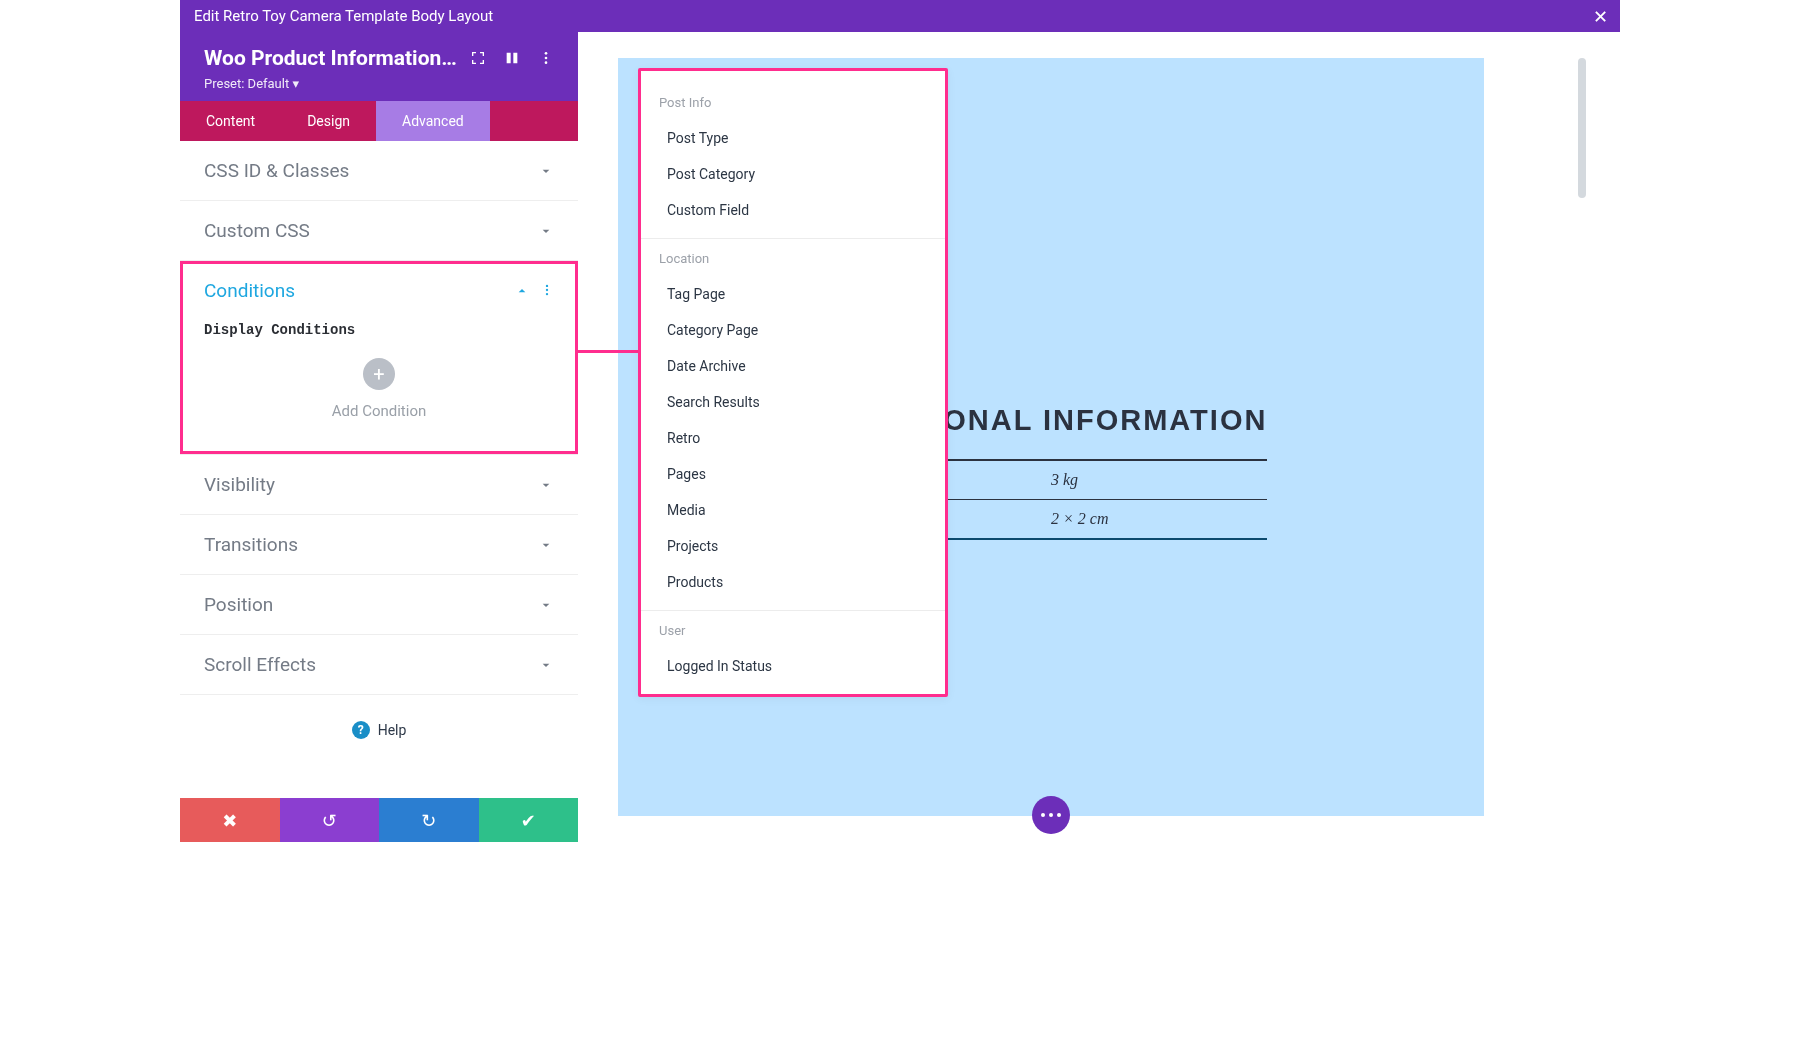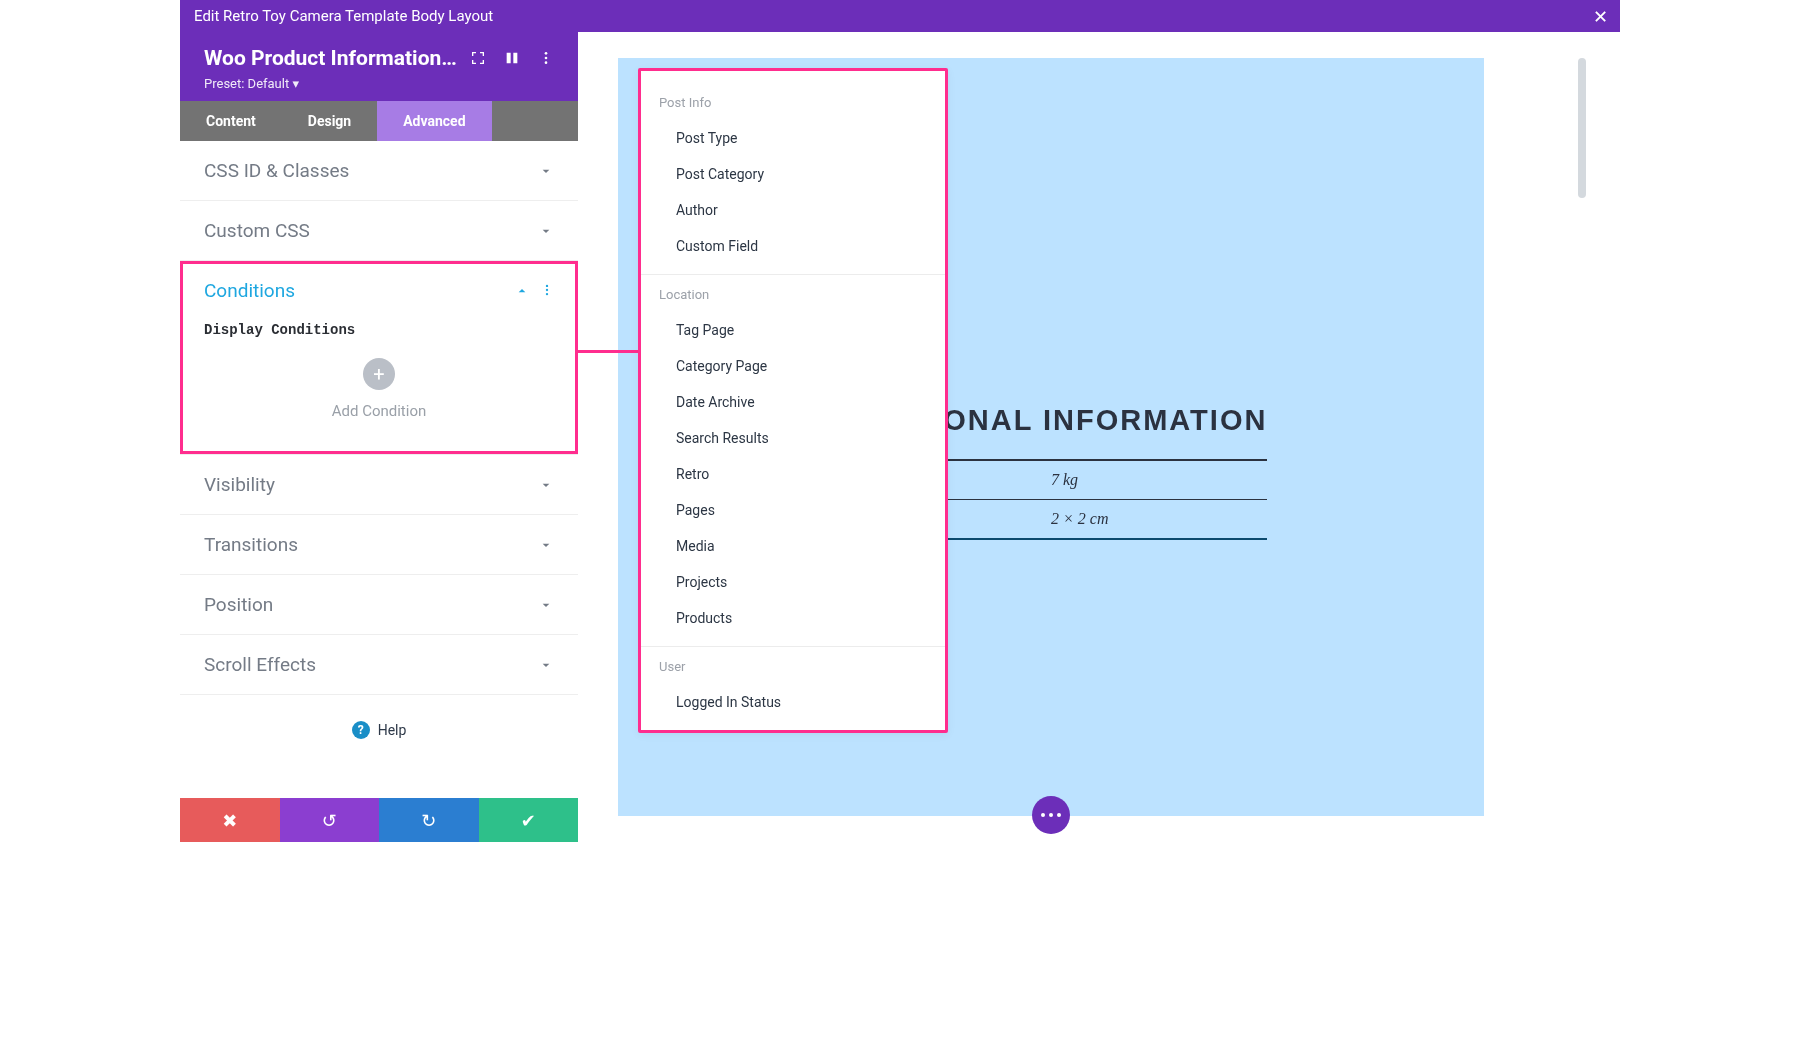--- a/index.html
+++ b/index.html
@@ -7,21 +7,21 @@
   .stage { position: relative; width: 1440px; height: 842px; background:#fff;}
   .titlebar { position:absolute; left:0; top:0; right:0; height:32px; background:#6c2eb9; color:#fff; display:flex; align-items:center; padding:0 14px; font-size:15px; }
   .titlebar .close { position:absolute; right:12px; top:6px; font-size:18px; cursor:pointer; }
   .panel { position:absolute; left:0; top:32px; width:398px; bottom:0; background:#fff; display:flex; flex-direction:column; }
   .panel-head { background:#6c2eb9; color:#fff; padding:14px 24px 10px 24px; }
   .panel-head .row1 { display:flex; align-items:center; }
   .mod-title { font-size:21px; font-weight:700; flex:1; overflow:hidden; text-overflow:ellipsis; white-space:nowrap; }
   .head-icons { display:flex; gap:18px; align-items:center; margin-left:8px;}
   .head-icons span { width:16px; height:16px; display:inline-flex; align-items:center; justify-content:center; }
   .preset { font-size:13px; opacity:.9; margin-top:6px; }
-  .tabs { display:flex; background:#737373; color:#fff;font-weight:bold; }
+  .tabs { display:flex; background:#be185d; color:#fff; }
   .tab { flex:0 0 auto; padding:12px 26px; font-size:14px; }
   .tab.active { background:#a77ce5; }
   .accordion { flex:1; overflow:auto; }
   .acc-item { border-bottom:1px solid #eee; }
   .acc-header { display:flex; align-items:center; padding:18px 24px; color:#747b86; font-size:19px; cursor:pointer; }
   .acc-header .label { flex:1; }
   .chev { width:16px; height:16px; }
   .acc-active .acc-header { color:#1ea7e0; }
   .acc-active .more { margin-left:10px; color:#1ea7e0; }
   .highlight { position:relative; }
@@ -43,21 +43,21 @@
   .info-table { width:432px; margin:22px auto 0; border-collapse:collapse; font-family:Georgia, 'Times New Roman', serif; font-style:italic; font-size:16px; color:#2b3240;}
   .info-table td { padding:10px 0; border-bottom:1px solid #2b3240; text-align:left;}
   .info-table tr:first-child td { border-top:2px solid #2b3240;}
   .info-table tr:last-child td { border-bottom:2px solid #0c4a6e;}
   .fab { position:absolute; left:50%; transform:translateX(-50%); bottom:-18px; width:38px; height:38px; border-radius:50%; background:#6c2eb9; display:flex; gap:4px; align-items:center; justify-content:center;}
   .fab span{width:4px;height:4px;border-radius:50%;background:#fff;}
   .blue-wrap{position:relative;}
   
   .dropdown { position:absolute; left:458px; top:68px; width:310px; background:#fff; border:3px solid #ff2d8e; border-radius:2px; padding:18px 0 10px; box-shadow:0 2px 10px rgba(0,0,0,.05);}
   .dd-group-label { color:#9ca1a9; font-size:13px; padding:6px 18px 10px;}
-  .dd-item { color:#2c3644; font-size:14px; padding:10px 35px; cursor:pointer;}
+  .dd-item { color:#2c3644; font-size:14px; padding:10px 26px; cursor:pointer;}
   .dd-sep { border-top:1px solid #ececec; margin:10px 0 6px;}
   
   .connector { position:absolute; left:395px; top:350px; width:68px; height:3px; background:#ff2d8e;}
   .sep { position:absolute; left:392px; top:252px; width:6px; height:216px; background:#bfc3c9;}
   svg { fill:currentColor; }
 </style>
 </head>
 <body>
 
 <div class="stage">
@@ -68,21 +68,21 @@
   </div>
 
   <div class="content-bg">
     <div class="blue-wrap" style="height:100%;">
       <div class="blue-bg">
         <div class="heading">ADDITIONAL INFORMATION</div>
         <table class="info-table">
           <tbody>
               <tr>
             <td style="width:50%">Weight</td>
-            <td>7 kg</td>
+            <td>3 kg</td>
           </tr>
           <tr>
             <td>Dimensions</td>
             <td>2 × 2 cm</td>
           </tr>
         </tbody>
           </table>
         <div class="fab">
             <span></span>
             <span></span>
@@ -213,21 +213,20 @@
       <div class="f-green">✔</div>
     </div>
   </div>
 
   <div class="connector"></div>
 
   <div class="dropdown">
     <div class="dd-group-label">Post Info</div>
     <div class="dd-item">Post Type</div>
     <div class="dd-item">Post Category</div>
-    <div class="dd-item">Author</div>
     <div class="dd-item">Custom Field</div>
     <div class="dd-sep"></div>
     <div class="dd-group-label">Location</div>
     <div class="dd-item">Tag Page</div>
     <div class="dd-item">Category Page</div>
     <div class="dd-item">Date Archive</div>
     <div class="dd-item">Search Results</div>
     <div class="dd-item">Retro</div>
     <div class="dd-item">Pages</div>
     <div class="dd-item">Media</div>

